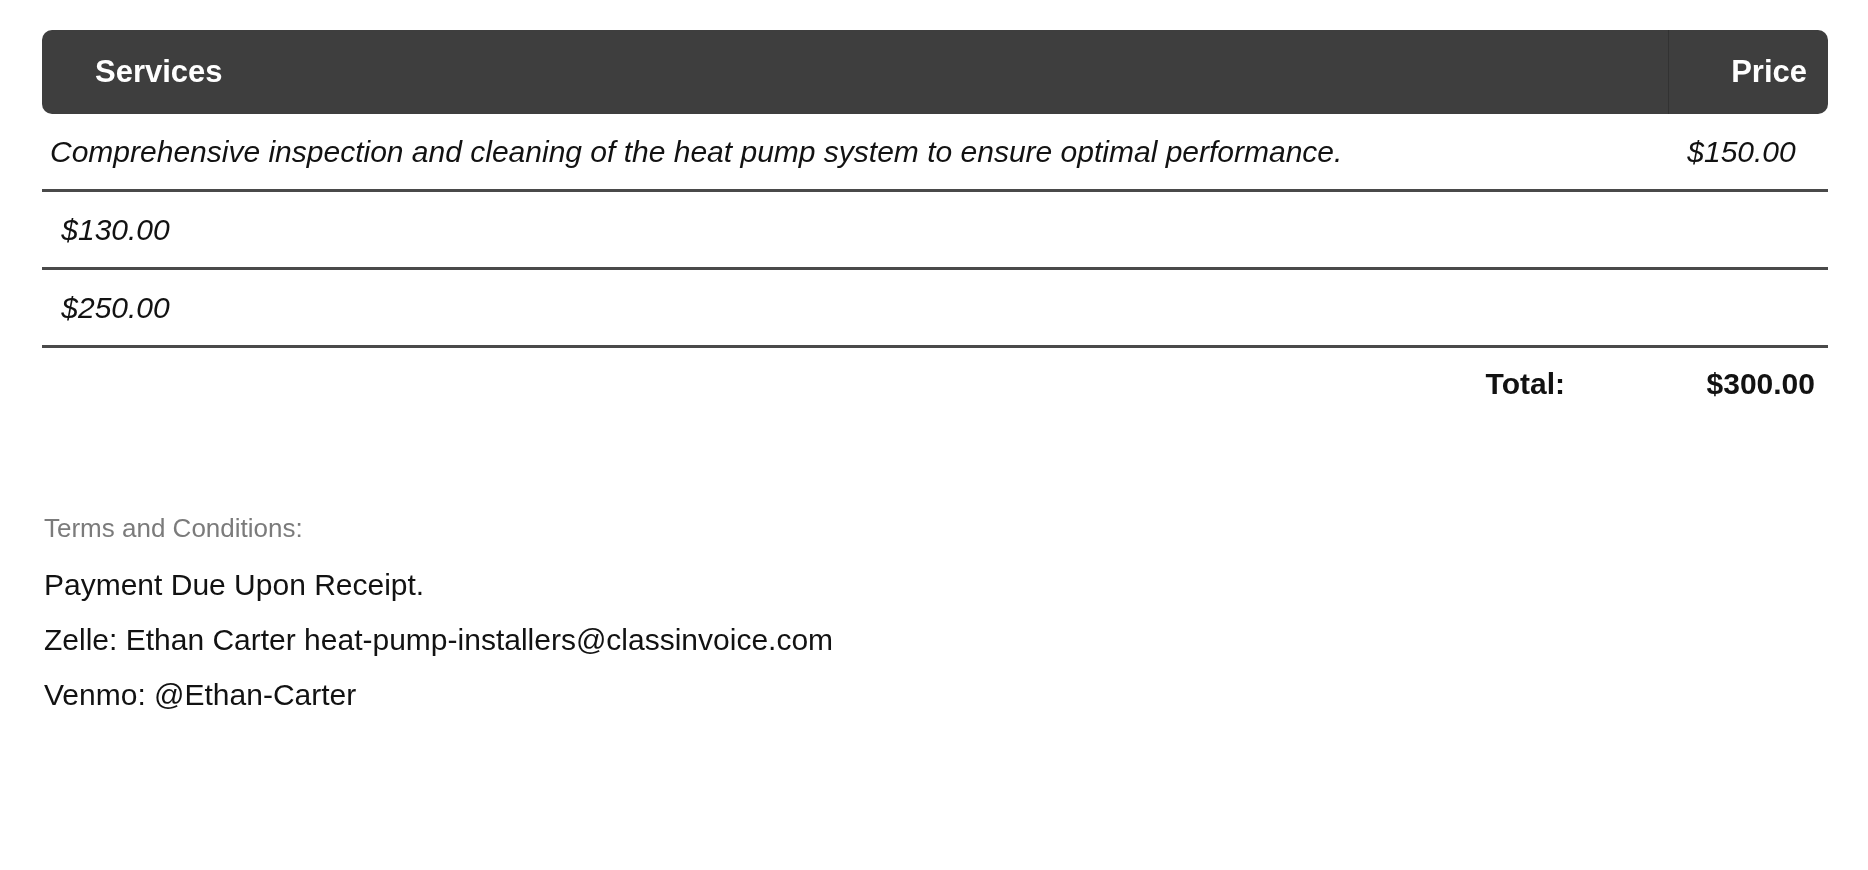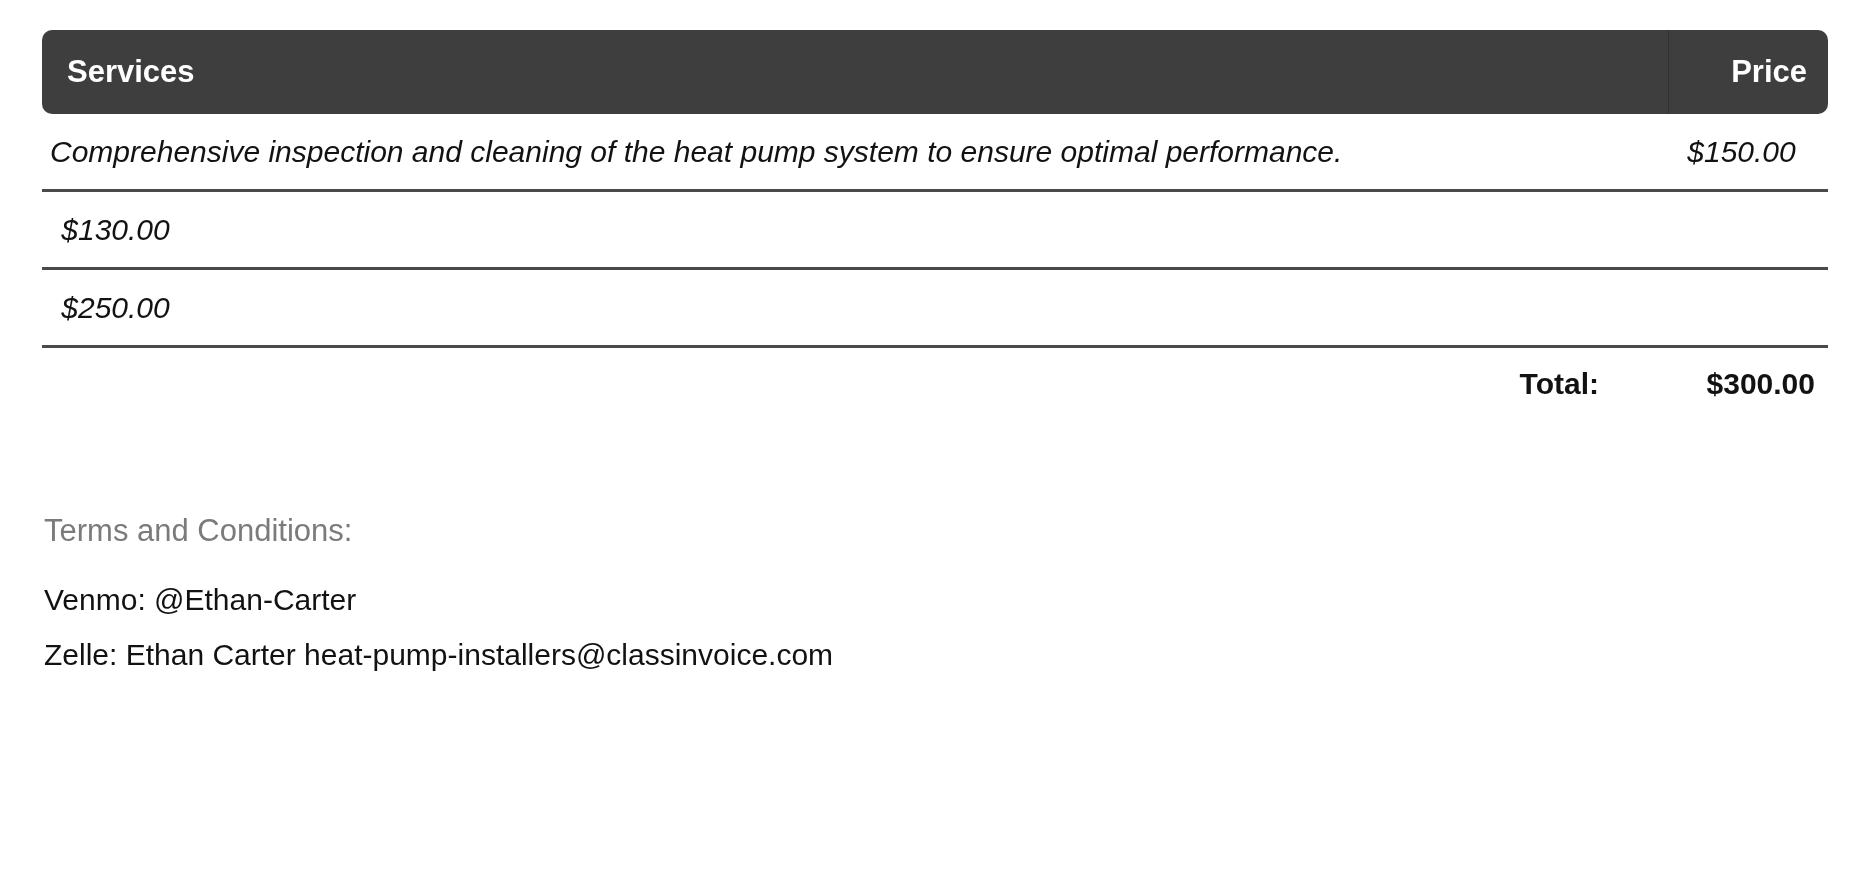--- a/index.html
+++ b/index.html
@@ -27,20 +27,21 @@
   }
   .thead {
     display: flex;
     align-items: center;
     background: var(--header-bg);
     border-radius: 10px;
     height: 84px;
     color: #ffffff;
     font-weight: bold;
     font-size: 31px;
+    padding-left: 28px;
   }
   .th-services {
     flex: 1;
     padding-left: 25px;
   }
   .th-price {
     width: 160px;
     flex-shrink: 0;
     text-align: left;
     padding-right: 21px;
@@ -74,35 +75,35 @@
   }
   .total-row {
     display: flex;
     justify-content: flex-end;
     align-items: center;
     height: 72px;
     font-weight: bold;
     font-size: 30px;
   }
   .total-label {
-    margin-right: 69px;
+    margin-right: 103px;
   }
   .total-value {
     width: 160px;
     text-align: right;
     padding-right: 13px;
   }
   .terms {
     margin-top: 93px;
     padding-left: 2px;
   }
   .terms-heading {
-    font-size: 31px;
+    font-size: 26px;
     color: var(--terms-heading-color);
-    margin-bottom: 30px;
+    margin-bottom: 20px;
   }
   .terms-line {
     font-size: 30px;
     line-height: 42px;
     margin-bottom: 13px;
   }
 </style>
 </head>
 <body>
 
@@ -129,15 +130,16 @@
 
   <div class="total-row">
     <div class="total-label">Total:</div>
     <div class="total-value">$300.00</div>
   </div>
 
 </div>
 
 <div class="terms">
   <div class="terms-heading">Terms and Conditions:</div>
+  <div class="terms-line">Payment Due Upon Receipt.</div>
+  <div class="terms-line">Zelle: Ethan Carter heat-pump-installers@classinvoice.com</div>
   <div class="terms-line">Venmo: @Ethan-Carter</div>
-  <div class="terms-line">Zelle: Ethan Carter heat-pump-installers@classinvoice.com</div>
 </div>
 
 </body></html>

